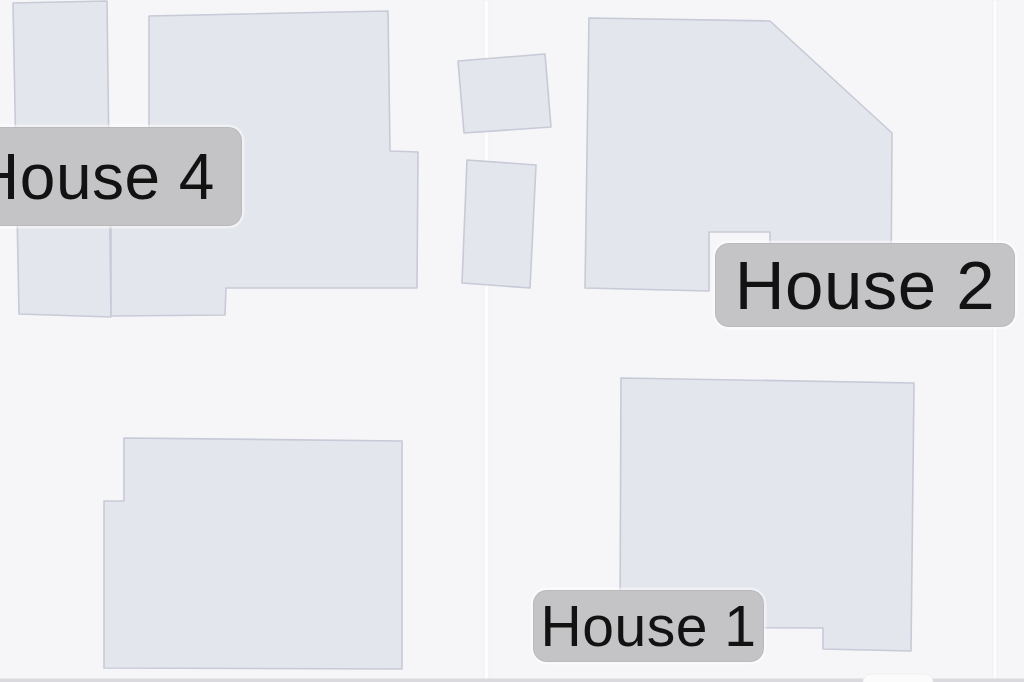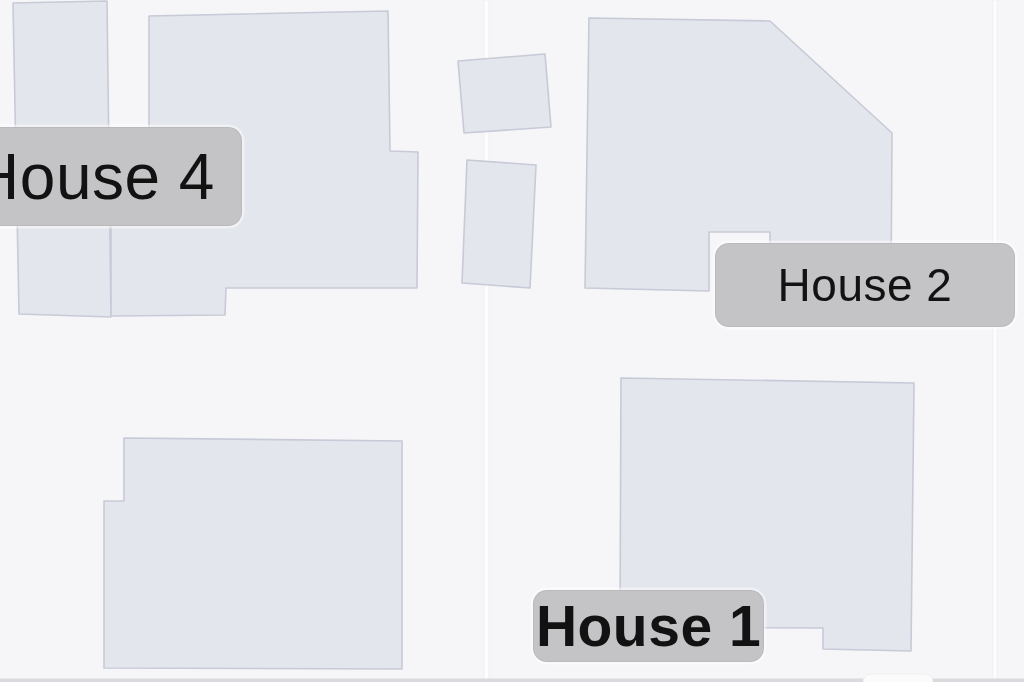--- a/index.html
+++ b/index.html
@@ -46,15 +46,15 @@
       <polygon points="458,61 545,54 551,127 464,133" fill="#e4e6ed" stroke="#c7cad7" stroke-width="1.6" stroke-linejoin="round"></polygon>
       <polygon points="467,160 536,165 530,288 462,283" fill="#e4e6ed" stroke="#c7cad7" stroke-width="1.6" stroke-linejoin="round"></polygon>
       <polygon points="589,18 770,21 892,133 891,293 770,290 770,232 709,232 709,291 585,288" fill="#e4e6ed" stroke="#c7cad7" stroke-width="1.6" stroke-linejoin="round"></polygon>
       <polygon points="621,378 914,383 911,651 823,649 823,628 620,627" fill="#e4e6ed" stroke="#c7cad7" stroke-width="1.6" stroke-linejoin="round"></polygon>
       <polygon points="124,438 402,441 402,669 104,668 104,501 124,501" fill="#e4e6ed" stroke="#c7cad7" stroke-width="1.6" stroke-linejoin="round"></polygon>
       <rect x="0" y="678.5" width="1024" height="3.5" fill="#d9d9de"></rect>
       <rect x="863" y="674" width="70" height="16" rx="8" fill="#fbfbfc" stroke="#ececf0" stroke-width="0.75"></rect>
     </svg>
 
   <div class="map-label" style="left: -54px; top: 127px; width: 296px; height: 99px; font-size: 64px;">House 4</div>
-  <div class="map-label" style="left: 715px; top: 243px; width: 300px; height: 84px; font-size: 46px;">House 2</div>
-  <div class="map-label" style="left: 533px; top: 590px; width: 231px; height: 72px; font-size: 57px; font-weight: bold;">House 1</div>
+  <div class="map-label" style="left: 715px; top: 243px; width: 300px; height: 84px; font-size: 69px;">House 2</div>
+  <div class="map-label" style="left: 533px; top: 590px; width: 231px; height: 72px; font-size: 57px;">House 1</div>
 </div>
 
 </body></html>

